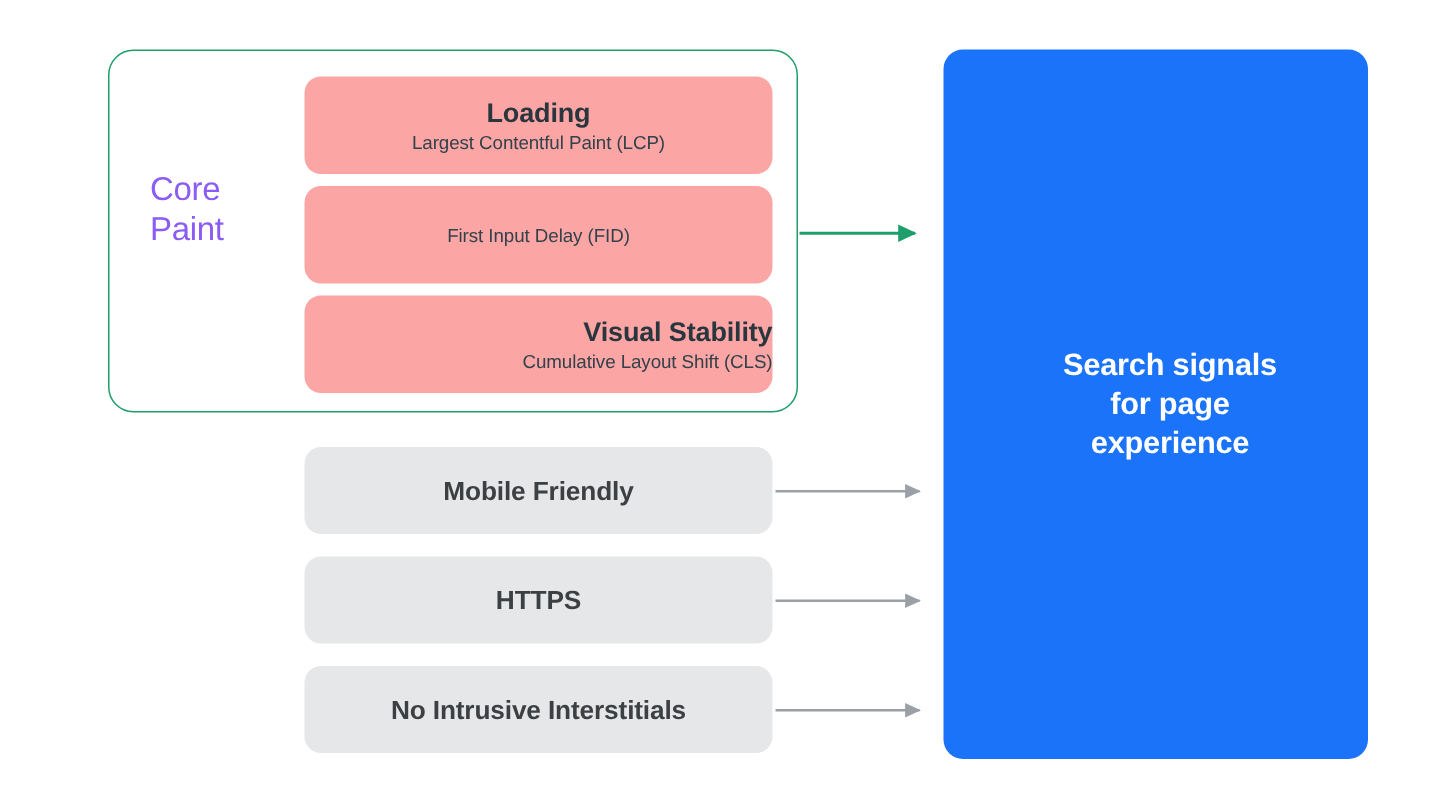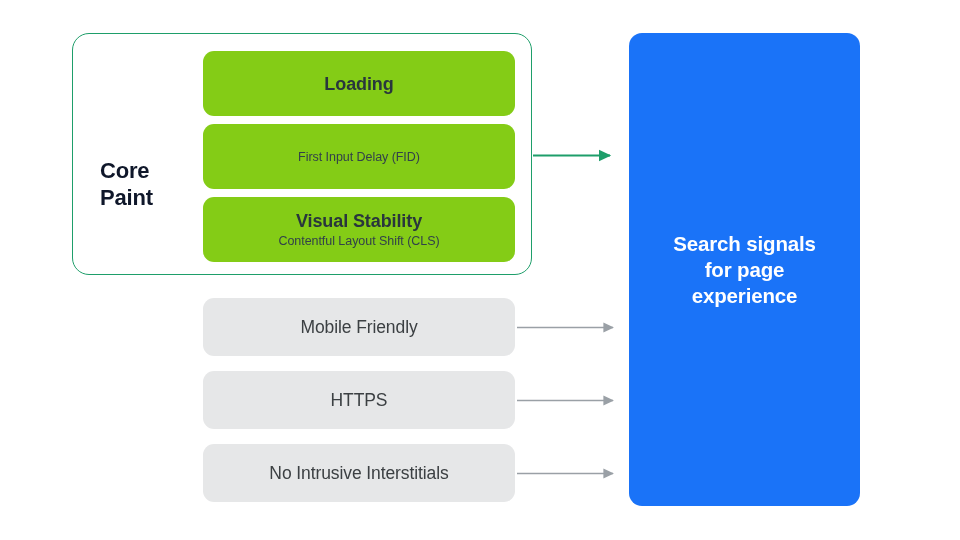--- a/index.html
+++ b/index.html
@@ -34,46 +34,45 @@
     border: 1.6px solid #1E9E6A;
     border-radius: 17px;
     background: #ffffff;
   }
 
   .cwv-label {
     position: absolute;
     left: 100px;
     top: 112px;
     width: 86px;
-    color: #0f172a;
+    color: #8b5cf6;
     font-size: 22px;
-    font-weight: bold;
+    font-weight: normal;
     line-height: 27px;
     letter-spacing: -0.2px;
-    margin-top: 45px;
   }
   .cwv-label span { display: block; }
 
   
   .vital-card {
     position: absolute;
     left: 203px;
     width: 312px;
     height: 65px;
-    background: #84cc16;
+    background: #fca5a5;
     border-radius: 11px;
     box-sizing: border-box;
     display: flex;
     flex-direction: column;
     align-items: center;
     justify-content: center;
   }
   .vital-card.v0 { top: 51px; }
   .vital-card.v1 { top: 124px; }
-  .vital-card.v2 { top: 197px; }
+  .vital-card.v2 { top: 197px; align-items: flex-end; }
 
   .vital-title {
     color: #29363D;
     font-size: 18px;
     font-weight: bold;
     line-height: 22px;
     letter-spacing: -0.1px;
   }
   .vital-sub {
     color: #32414A;
@@ -96,36 +95,37 @@
     align-items: center;
     justify-content: center;
   }
   .signal-card.s0 { top: 298px; }
   .signal-card.s1 { top: 371px; }
   .signal-card.s2 { top: 444px; }
 
   .signal-label {
     color: #3C4043;
     font-size: 17.5px;
-    font-weight: normal;
+    font-weight: bold;
     letter-spacing: -0.1px;
   }
 
   
   .result-panel {
     position: absolute;
     left: 629px;
     top: 33px;
-    width: 231px;
+    width: 264px;
     height: 473px;
     background: #1A73F8;
     border-radius: 13px;
     display: flex;
     align-items: center;
     justify-content: center;
+    padding-left: 19px;
   }
   .result-text {
     color: #ffffff;
     font-size: 20.5px;
     font-weight: bold;
     line-height: 26px;
     text-align: center;
     letter-spacing: -0.15px;
     white-space: pre-line;
   }
@@ -148,29 +148,30 @@
   <div class="cwv-container">
   </div>
 
   <div class="cwv-label">
     <span>Core</span>
     <span>Paint</span>
   </div>
 
   <div class="vital-card v0">
     <div class="vital-title">Loading</div>
+    <div class="vital-sub">Largest Contentful Paint (LCP)</div>
   </div>
 
   <div class="vital-card v1">
     <div class="vital-sub">First Input Delay (FID)</div>
   </div>
 
   <div class="vital-card v2">
     <div class="vital-title">Visual Stability</div>
-    <div class="vital-sub">Contentful Layout Shift (CLS)</div>
+    <div class="vital-sub">Cumulative Layout Shift (CLS)</div>
   </div>
 
   <div class="signal-card s0">
     <div class="signal-label">Mobile Friendly</div>
   </div>
 
   <div class="signal-card s2">
     <div class="signal-label">No Intrusive Interstitials</div>
   </div>
 

